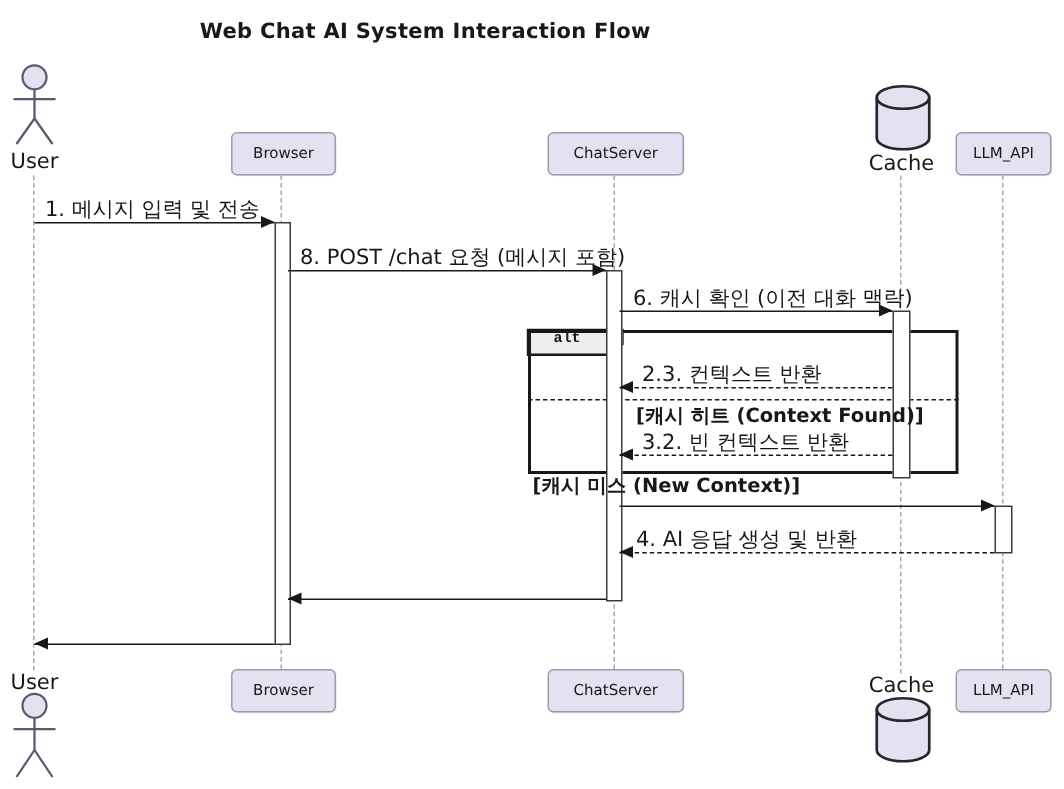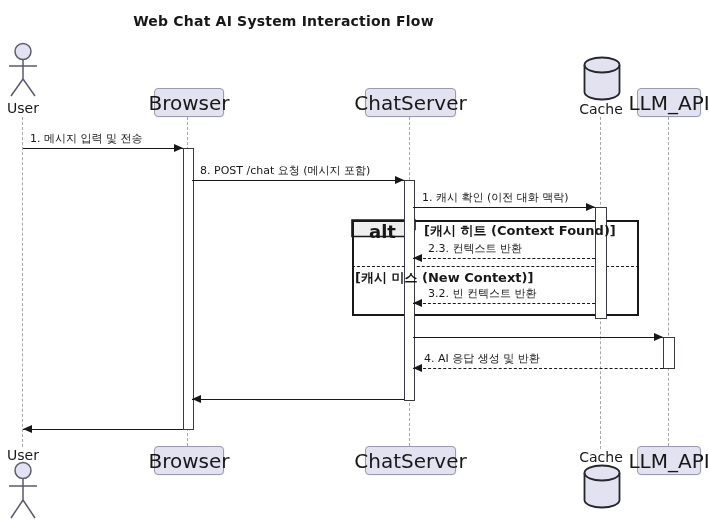--- a/index.html
+++ b/index.html
@@ -10,45 +10,45 @@
   .title{
     position:absolute;top:13px;left:0;width:567px;text-align:center;
     font-size:14px;font-weight:bold;letter-spacing:.2px;
   }
   .lifeline{
     position:absolute;width:0;border-left:1px dashed #a8a8a8;
   }
   .pbox{
     position:absolute;height:27px;background:#E2E2F0;border:1px solid #9a9ab0;
     border-radius:4px;display:flex;align-items:center;justify-content:center;
-    font-size:20px;box-shadow:0.5px 0.5px 0 rgba(0,0,0,0.08);
+    font-size:10px;box-shadow:0.5px 0.5px 0 rgba(0,0,0,0.08);
   }
   .plabel{
     position:absolute;font-size:14px;white-space:nowrap;transform:translateX(-50%);
   }
   .activation{
     position:absolute;background:#ffffff;border:1px solid #3a3a45;z-index:6;
   }
   .msg-line{position:absolute;height:0;border-top:1px solid #181818;z-index:7;}
   .msg-line.dashed{border-top-style:dashed;}
   .head{position:absolute;width:0;height:0;z-index:8;}
   .head.r{border-top:4px solid transparent;border-bottom:4px solid transparent;border-left:9px solid #181818;}
   .head.l{border-top:4px solid transparent;border-bottom:4px solid transparent;border-right:9px solid #181818;}
-  .msg-label{position:absolute;font-size:11px;white-space:nowrap;z-index:7;}
+  .msg-label{position:absolute;font-size:14px;white-space:nowrap;z-index:7;}
   .fragment{
     position:absolute;left:352px;top:220px;width:283px;height:92px;
     border:2px solid #181818;z-index:5;background:transparent;
   }
   .frag-divider{
     position:absolute;left:352px;top:266px;width:287px;height:0;
     border-top:1px dashed #181818;z-index:5;
   }
-  .guard{position:absolute;font-size:13px;font-weight:bold;white-space:nowrap;z-index:7;}
+  .guard{position:absolute;font-size:13px;font-weight:bold;white-space:nowrap;z-index:7;margin-top:46px;}
   .op-label{
-    position:absolute;left:369px;top:221px;font-size:18px;font-weight:bold;z-index:7;
+    position:absolute;left:369px;top:221px;font-size:10px;font-weight:bold;z-index:7;font-family:Liberation Mono, monospace;
   }
   svg{position:absolute;overflow:visible;}
 </style>
 </head>
 <body>
 
 <div class="canvas">
 
   <div class="title">Web Chat AI System Interaction Flow</div>
 
@@ -100,21 +100,21 @@
   <div class="activation" style="left:663px;top:337px;width:10px;height:30px"></div>
 
   <div class="msg-label" style="left:30px;top:131px">1. 메시지 입력 및 전송</div>
   <div class="msg-line" style="left:23px;top:148px;width:160px"></div>
   <div class="head r" style="left:174px;top:144px"></div>
 
   <div class="msg-label" style="left:200px;top:163px">8. POST /chat 요청 (메시지 포함)</div>
   <div class="msg-line" style="left:192px;top:180px;width:212px"></div>
   <div class="head r" style="left:395px;top:176px"></div>
 
-  <div class="msg-label" style="left:422px;top:190px">1. 캐시 확인 (이전 대화 맥락)</div>
+  <div class="msg-label" style="left:422px;top:190px">6. 캐시 확인 (이전 대화 맥락)</div>
   <div class="msg-line" style="left:413px;top:207px;width:182px"></div>
   <div class="head r" style="left:586px;top:203px"></div>
 
   <div class="msg-label" style="left:428px;top:241px">2.3. 컨텍스트 반환</div>
   <div class="msg-line dashed" style="left:413px;top:258px;width:182px"></div>
   <div class="head l" style="left:413px;top:254px"></div>
 
   <div class="msg-label" style="left:428px;top:286px">3.2. 빈 컨텍스트 반환</div>
   <div class="msg-line dashed" style="left:413px;top:303px;width:182px"></div>
   <div class="head l" style="left:413px;top:299px"></div>

